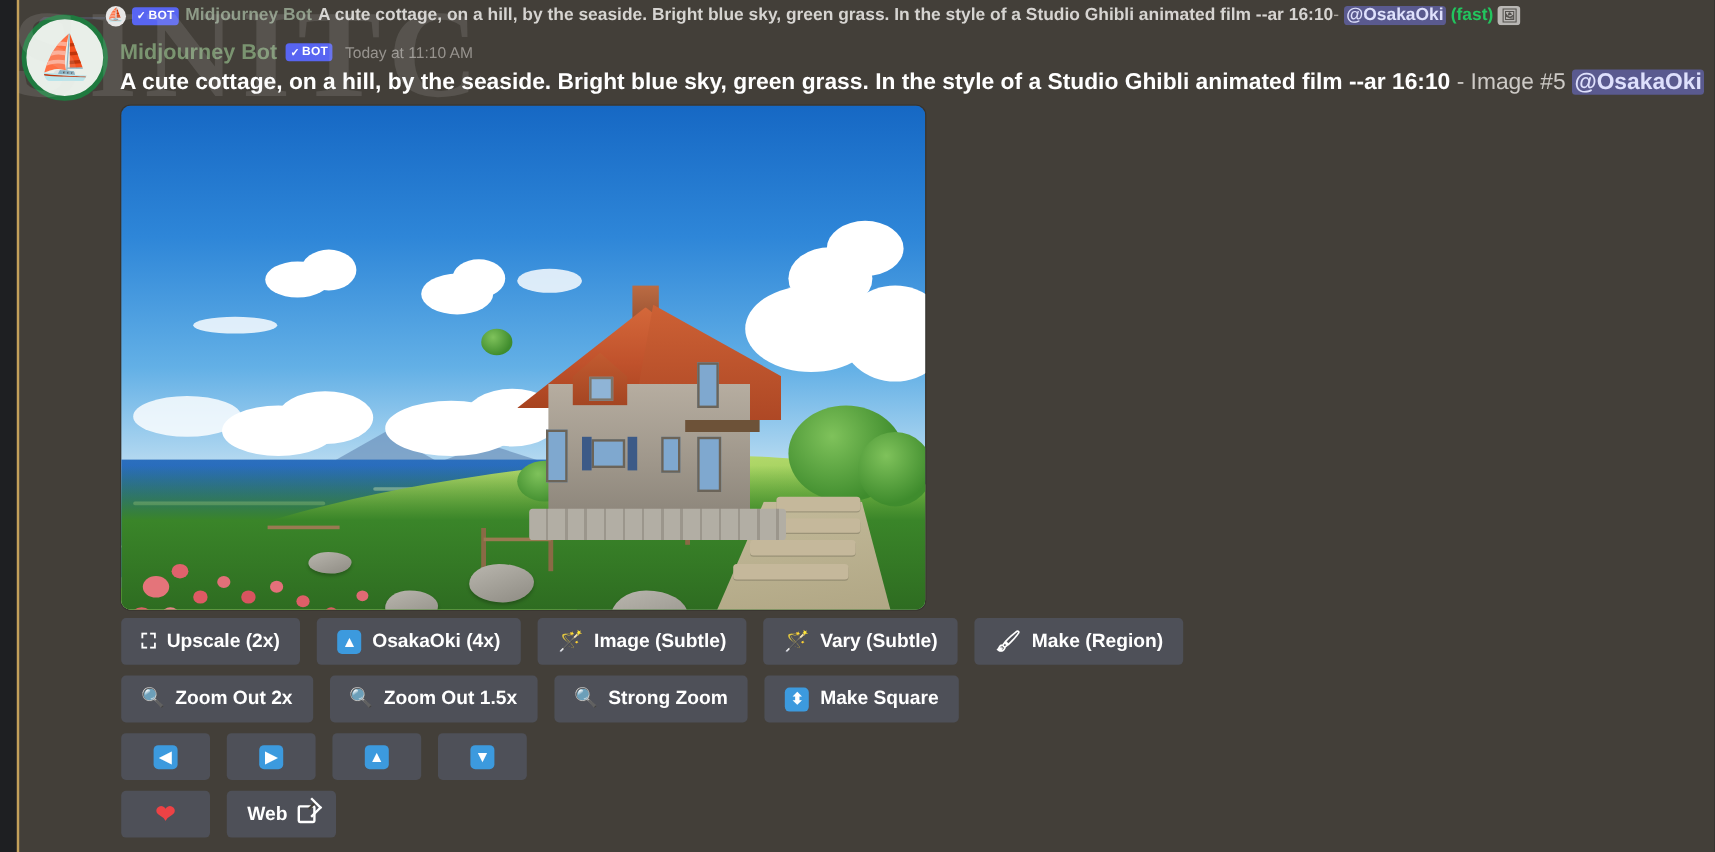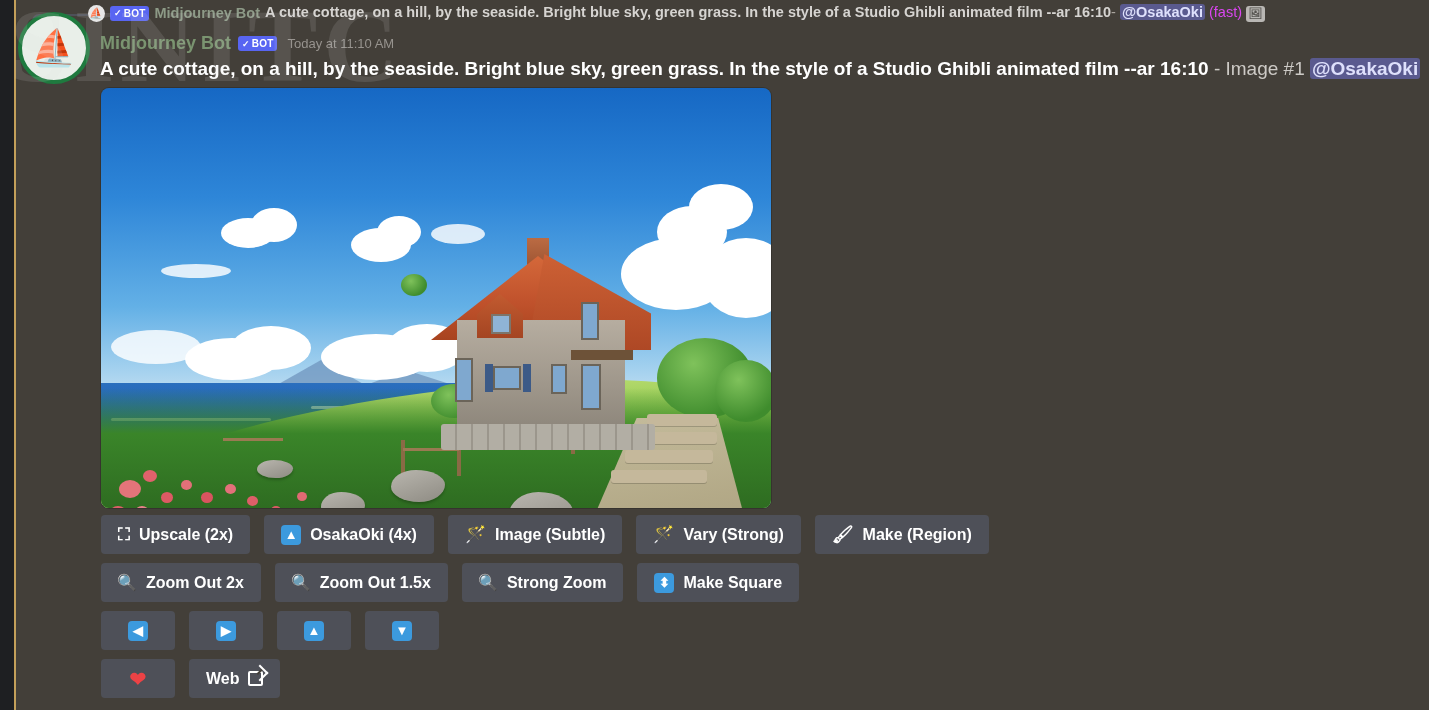--- a/index.html
+++ b/index.html
@@ -59,21 +59,21 @@
   }
   .reply-text {
     color:#d6d4d1; font-size:14.5px; font-weight:600;
     white-space:nowrap; overflow:hidden;
   }
   .reply-text .dash { color:#a9a49d; font-weight:400; }
   .mention {
     background:#5a5a8f; color:#dee0fc; border-radius:3px;
     padding:0 2px; font-weight:600;
   }
-  .reply-text .fast { color:#d946ef; font-weight:400; }
+  .reply-text .fast { color:#22c55e; font-weight:700; }
   .img-glyph {
     display:inline-flex; align-items:center; justify-content:center;
     width:19px; height:16px; border-radius:3px;
     background:#b9b7b4; color:#55534f; font-size:11px;
     vertical-align:middle; margin-left:4px;
   }
 
   
   .avatar-big {
     position:absolute; left:18px; top:12px;
@@ -278,21 +278,21 @@
 
   <div class="msg-head">
     <span class="author">Midjourney Bot</span>
     <span class="bot-badge">
       <span class="chk">✓</span>
       <span>BOT</span>
     </span>
     <span class="timestamp">Today at 11:10 AM</span>
   </div>
 
-  <div class="msg-body"><span>A cute cottage, on a hill, by the seaside. Bright blue sky, green grass. In the style of a Studio Ghibli animated film --ar 16:10</span> <span class="soft">-</span> <span class="soft">Image #1</span> <span class="mention">@OsakaOki</span></div>
+  <div class="msg-body"><span>A cute cottage, on a hill, by the seaside. Bright blue sky, green grass. In the style of a Studio Ghibli animated film --ar 16:10</span> <span class="soft">-</span> <span class="soft">Image #5</span> <span class="mention">@OsakaOki</span></div>
 
   <div class="gen-image" title="Ghibli style cottage on a green hill by the seaside with blue sky and clouds">
     <div class="gi-sky"></div>
 
     <div class="mountain" style="left:160px;top:272px;width:120px;height:34px;clip-path:polygon(50% 0%,100% 100%,0% 100%);"></div>
     <div class="mountain" style="left:236px;top:282px;width:150px;height:26px;clip-path:polygon(46% 0%,100% 100%,0% 100%);"></div>
     <div class="mountain" style="left:380px;top:278px;width:190px;height:30px;clip-path:polygon(40% 0%,100% 100%,0% 100%);"></div>
 
     <div class="cloud" style="left:120px;top:130px;width:54px;height:30px;"></div>
     <div class="cloud" style="left:150px;top:120px;width:46px;height:34px;"></div>
@@ -388,21 +388,21 @@
       <button class="dbtn">
         <span class="ico-sq">▲</span>
         <span>OsakaOki (4x)</span>
       </button>
       <button class="dbtn">
         <span class="emoji">🪄</span>
         <span>Image (Subtle)</span>
       </button>
       <button class="dbtn">
         <span class="emoji">🪄</span>
-        <span>Vary (Strong)</span>
+        <span>Vary (Subtle)</span>
       </button>
       <button class="dbtn">
         <span class="emoji">🖌</span>
         <span>Make (Region)</span>
       </button>
     </div>
 
     <div class="btn-row">
       <button class="dbtn">
         <span class="ico-round">🔍</span>

